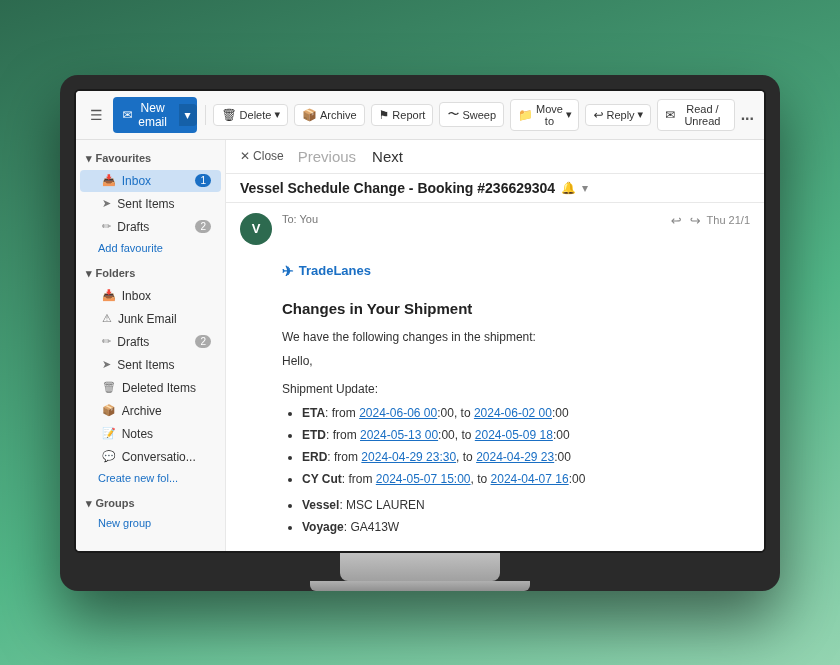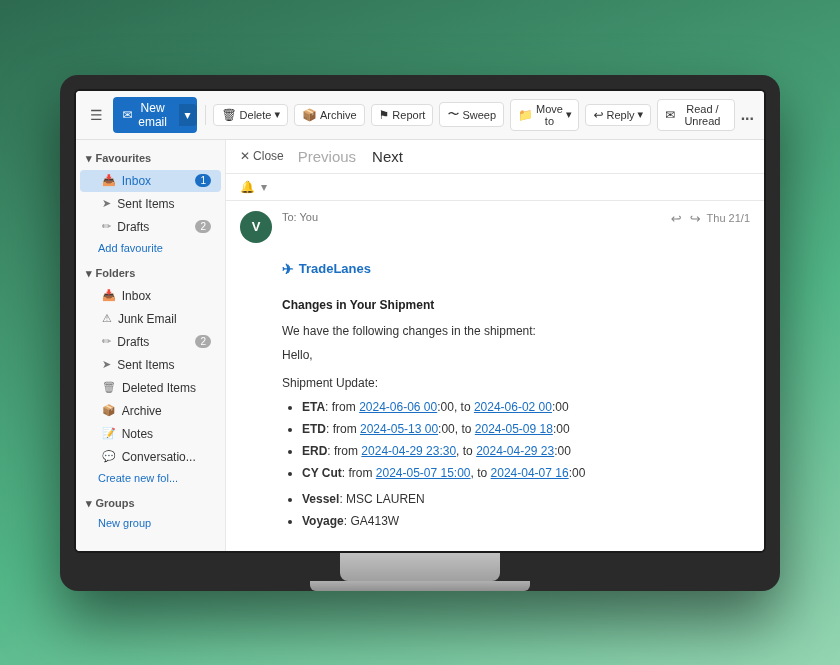--- a/index.html
+++ b/index.html
@@ -292,21 +292,21 @@
       margin-bottom: 16px;
       color: #1a6fc4;
       font-size: 13px;
       font-weight: 600;
     }
     .tradelanes-logo .logo-icon {
       color: #1a6fc4;
       font-size: 14px;
     }
     .email-h1 {
-      font-size: 12px;
+      font-size: 15px;
       font-weight: 700;
       color: #222;
       margin-bottom: 8px;
     }
     .email-para {
       margin-bottom: 6px;
       font-size: 12px;
       color: #333;
     }
     .section-title {
@@ -463,20 +463,21 @@
               <span>✕</span>
               <span>Close</span>
             </div>
             <div class="email-view-header-nav">
               <span class="nav-btn">Previous</span>
               <span class="nav-btn active-nav">Next</span>
             </div>
           </div>
 
           <div class="email-subject-bar">
+            <span class="email-subject-title">Vessel Schedule Change - Booking #236629304</span>
             <span class="subject-icon">🔔</span>
             <span class="subject-icon">▾</span>
           </div>
 
           <div class="email-body-area">
 
             <div class="email-meta">
               <div class="avatar">V</div>
               <div class="email-from-block">
                 <div class="email-from-to">To:  You</div>

